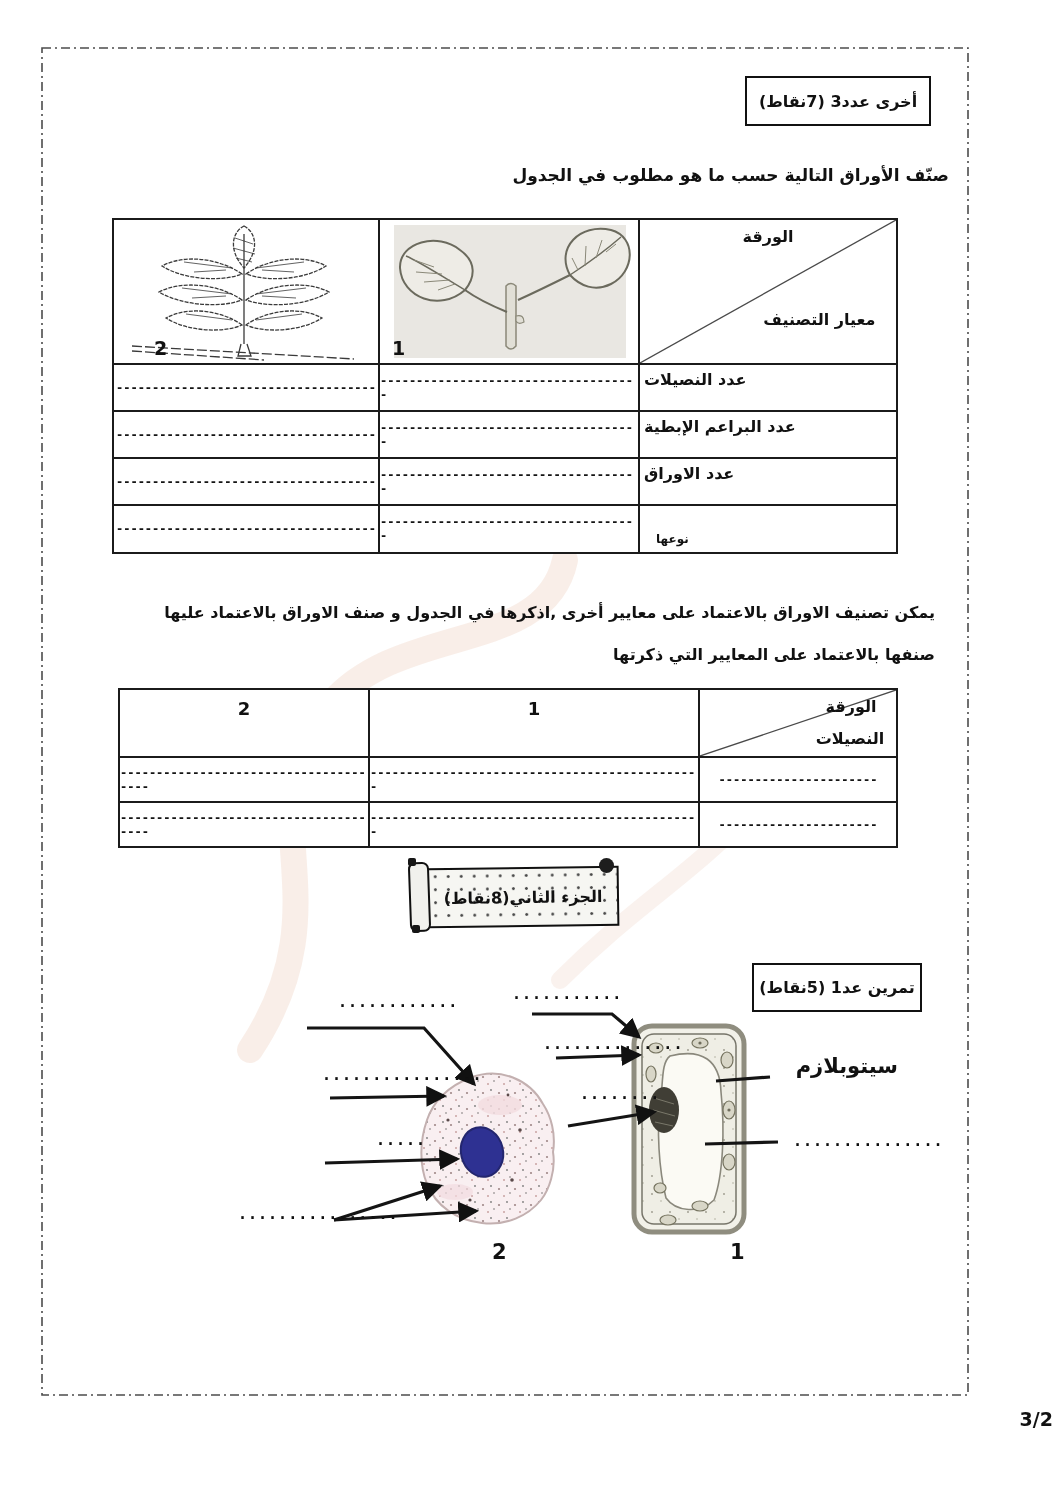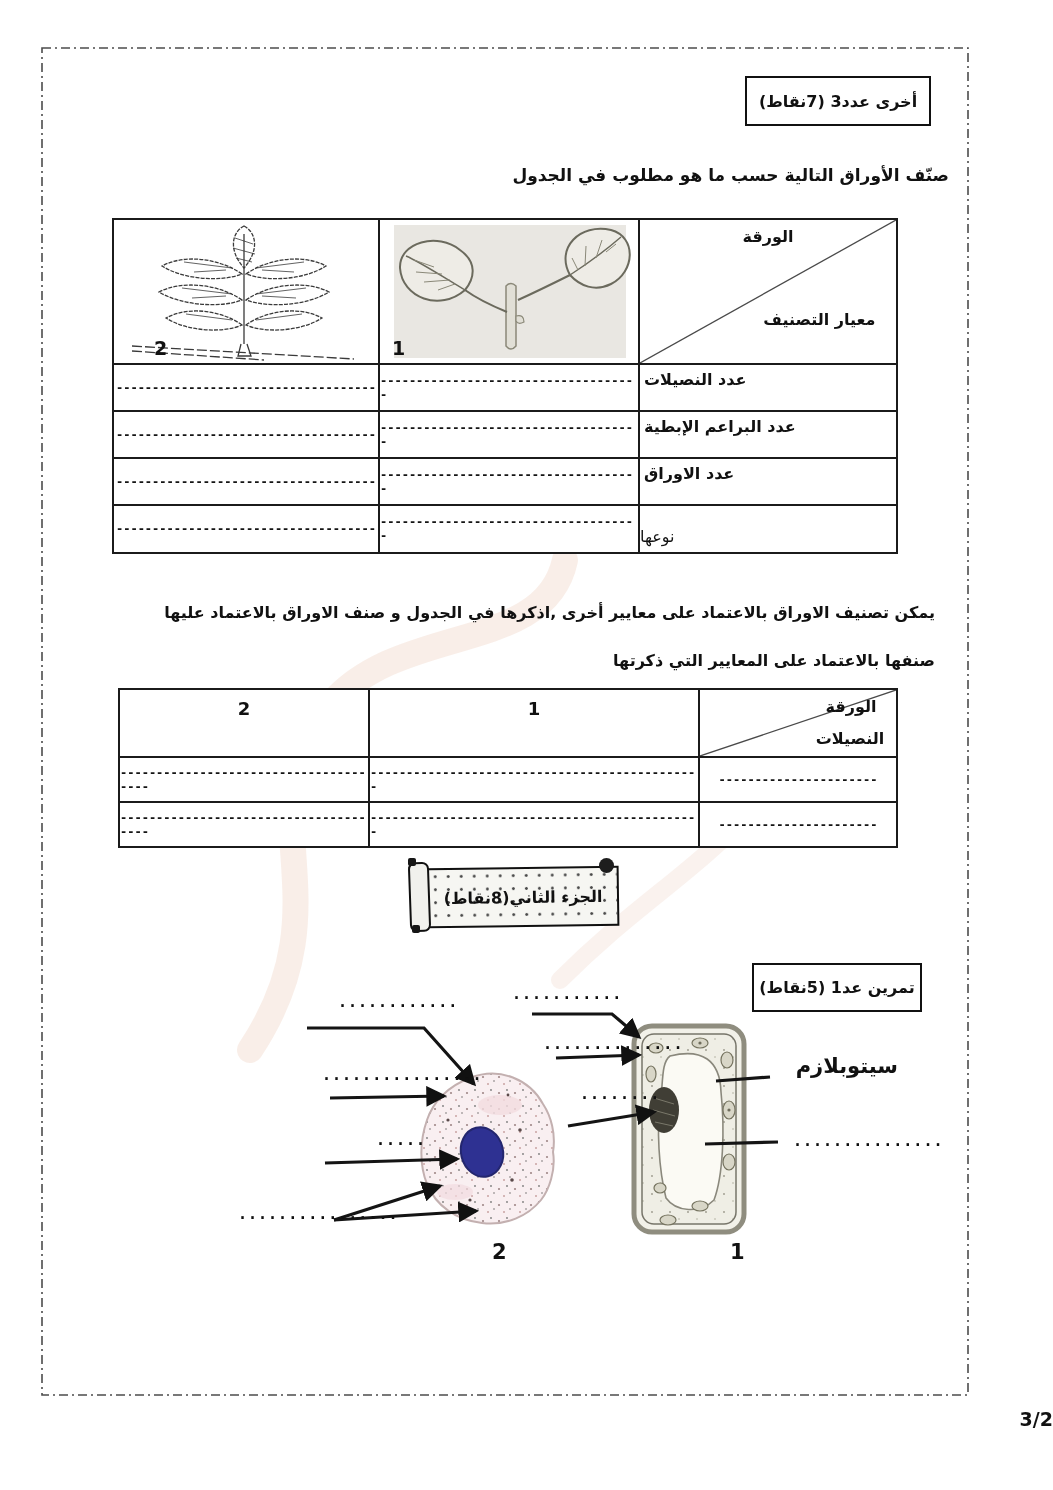--- a/index.html
+++ b/index.html
@@ -25,21 +25,21 @@
 
   .corner-cell svg.diag{position:absolute;left:0;top:0;width:100%;height:100%;}
   .corner-top{position:absolute;top:7px;left:0;right:0;text-align:center;font-weight:bold;font-size:16px;}
   .corner-bottom{position:absolute;top:55%;right:8%;font-weight:bold;font-size:16px;margin-top:11px;}
   .t2 .corner-top{right:10%;left:auto;}
   .t2 .corner-bottom{top:42%;right:6%;}
 
   .dash-cell{display:flex;align-items:center;justify-content:center;
              font-family:"DejaVu Sans Mono",monospace;font-weight:bold;font-size:12px;letter-spacing:0;color:#141414;}
   .rowlabel-cell{padding:5px 10px 0 4px;text-align:left;font-weight:bold;font-size:16px;direction:rtl;}
-  .rowlabel-bottom{display:flex;align-items:flex-end;justify-content:flex-end;padding:0 10px 6px 0;font-weight:normal;font-size:16px;direction:rtl;}
+  .rowlabel-bottom{display:flex;align-items:flex-end;justify-content:flex-end;padding:0 10px 6px 16px;font-weight:bold;font-size:12px;direction:rtl;}
   .imgnum{position:absolute;bottom:4px;left:12px;font-weight:bold;font-size:19px;z-index:2;}
   .colnum-cell{text-align:center;font-weight:bold;font-size:18px;padding-top:8px;}
 
   
   .banner-main{left:427px;top:867px;width:188px;height:56px;border:2.5px solid #101010;
      background-color:#f6f6f2;
      background-image:radial-gradient(#4a4a4a 1.3px,transparent 1.5px);
      background-size:13px 13px;
      display:flex;align-items:center;justify-content:center;transform:rotate(-0.8deg);z-index:2;}
   .banner-main span{font-weight:bold;font-size:16px;}
@@ -203,21 +203,21 @@
     <div class="dash-cell">------------------------------------</div>
     <div class="dash-cell">------------------------------------</div>
     <div class="rowlabel-cell">عدد الاوراق</div>
 
     <div class="dash-cell">------------------------------------</div>
     <div class="dash-cell">------------------------------------</div>
     <div class="rowlabel-bottom">نوعها</div>
   </div>
 
   <div class="abs inst rtl" style="right:118px;top:603px;width:820px;font-size:16px;">يمكن تصنيف الاوراق بالاعتماد على معايير أخرى ,اذكرها في الجدول و صنف الاوراق بالاعتماد عليها</div>
-  <div class="abs inst rtl" style="right:118px;top:645px;width:500px;font-size:16px;margin-top:6px;">صنفها بالاعتماد على المعايير التي ذكرتها</div>
+  <div class="abs inst rtl" style="right:118px;top:645px;width:500px;font-size:16px;">صنفها بالاعتماد على المعايير التي ذكرتها</div>
 
   <div class="abs gridtable t2" style="left:118px;top:688px;">
     <div class="colnum-cell">2</div>
     <div class="colnum-cell">1</div>
     <div class="corner-cell">
       <svg class="diag">
           <line x1="0" y1="100%" x2="100%" y2="0" stroke="#4a4a4a" stroke-width="1.3"></line>
         </svg>
       <span class="corner-top rtl">الورقة</span>
       <span class="corner-bottom rtl">النصيلات</span>

